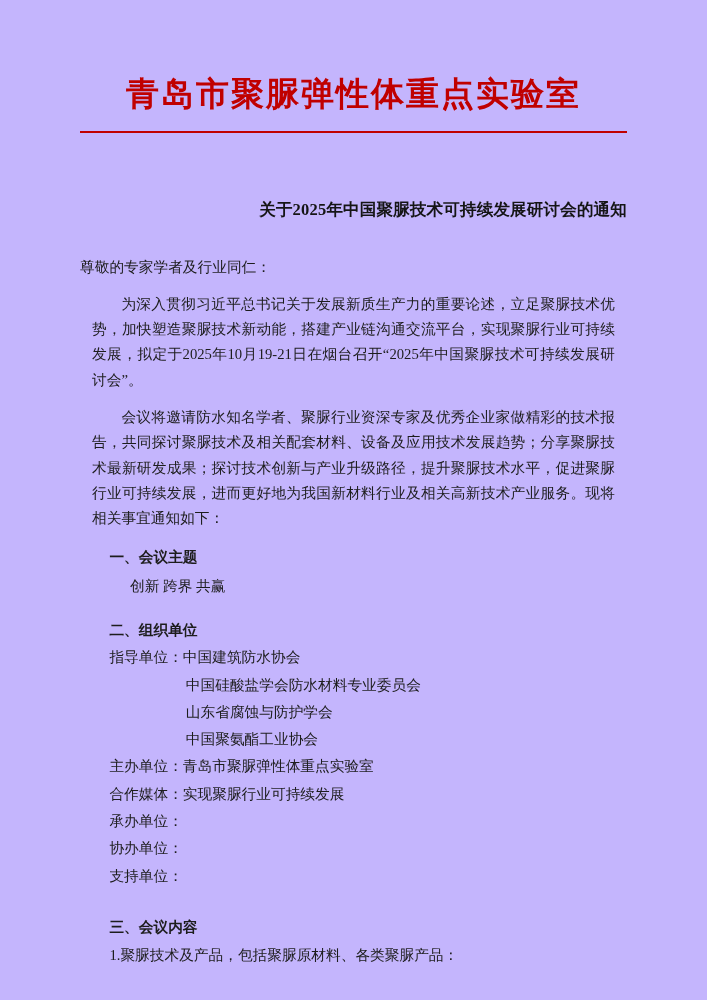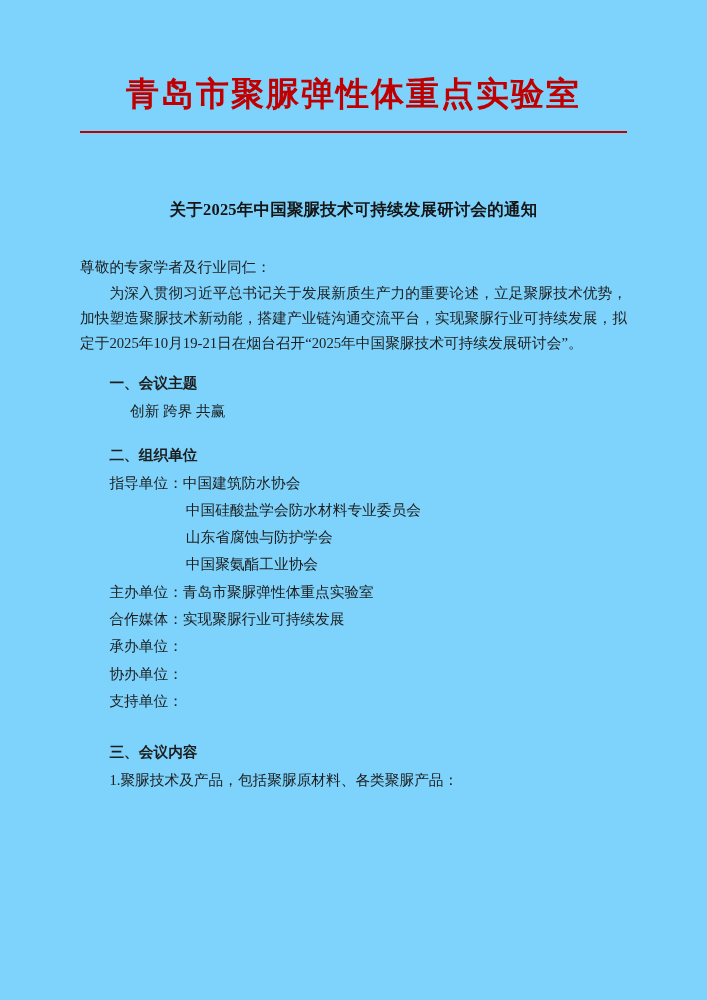--- a/index.html
+++ b/index.html
@@ -11,21 +11,21 @@
     width: 707px;
     height: 1000px;
     font-family: "Liberation Serif", "DejaVu Serif", serif;
     color: #1a1a1a;
     overflow: hidden;
   }
   .page {
     position: relative;
     width: 707px;
     height: 1000px;
-    background: #7dd3fc;
+    background: #c4b5fd;
     box-sizing: border-box;
     padding: 0 80px;
   }
   .letterhead {
     text-align: center;
     padding-top: 74px;
   }
   .letterhead-title {
     color: #c00000;
     font-family: "DejaVu Serif", "Liberation Serif", serif;
@@ -34,39 +34,39 @@
     letter-spacing: 2px;
     line-height: 1.2;
     white-space: nowrap;
   }
   .letterhead-rule {
     margin-top: 17px;
     border-top: 2px solid #c00000;
     height: 0;
   }
   .doc-title {
-    text-align: center;
+    text-align: right;
     font-weight: bold;
     font-size: 16.5px;
     letter-spacing: 0.2px;
     margin-top: 66px;
     color: #151515;
   }
   .body-block {
     margin-top: 34px;
     font-size: 14.7px;
     line-height: 1.72;
     color: #1d1d1d;
     text-align: justify;
   }
   .salutation {
     margin: 0 0 1px 0;
   }
   .para {
-    margin: 0;
+    margin: 12px;
     text-indent: 2em;
   }
   .section-head {
     margin: 14px 0 0 0;
     text-indent: 2em;
     font-weight: bold;
     font-size: 14.7px;
   }
   .section-head.tight {
     margin-top: 19px;
@@ -110,20 +110,21 @@
   </div>
 
   <div class="doc-title">关于2025年中国聚脲技术可持续发展研讨会的通知</div>
 
   <div class="body-block">
 
     <p class="salutation">尊敬的专家学者及行业同仁：</p>
 
     <p class="para">为深入贯彻习近平总书记关于发展新质生产力的重要论述，立足聚脲技术优势，加快塑造聚脲技术新动能，搭建产业链沟通交流平台，实现聚脲行业可持续发展，拟定于2025年10月19-21日在烟台召开“2025年中国聚脲技术可持续发展研讨会”。</p>
 
+    <p class="para">会议将邀请防水知名学者、聚脲行业资深专家及优秀企业家做精彩的技术报告，共同探讨聚脲技术及相关配套材料、设备及应用技术发展趋势；分享聚脲技术最新研发成果；探讨技术创新与产业升级路径，提升聚脲技术水平，促进聚脲行业可持续发展，进而更好地为我国新材料行业及相关高新技术产业服务。现将相关事宜通知如下：</p>
 
     <p class="section-head">一、会议主题</p>
 
     <p class="theme-line">创新 跨界 共赢</p>
 
     <p class="section-head tight">二、组织单位</p>
 
     <p class="org-row">
       <span>指导单位：</span><span>中国建筑防水协会</span>
     </p>

